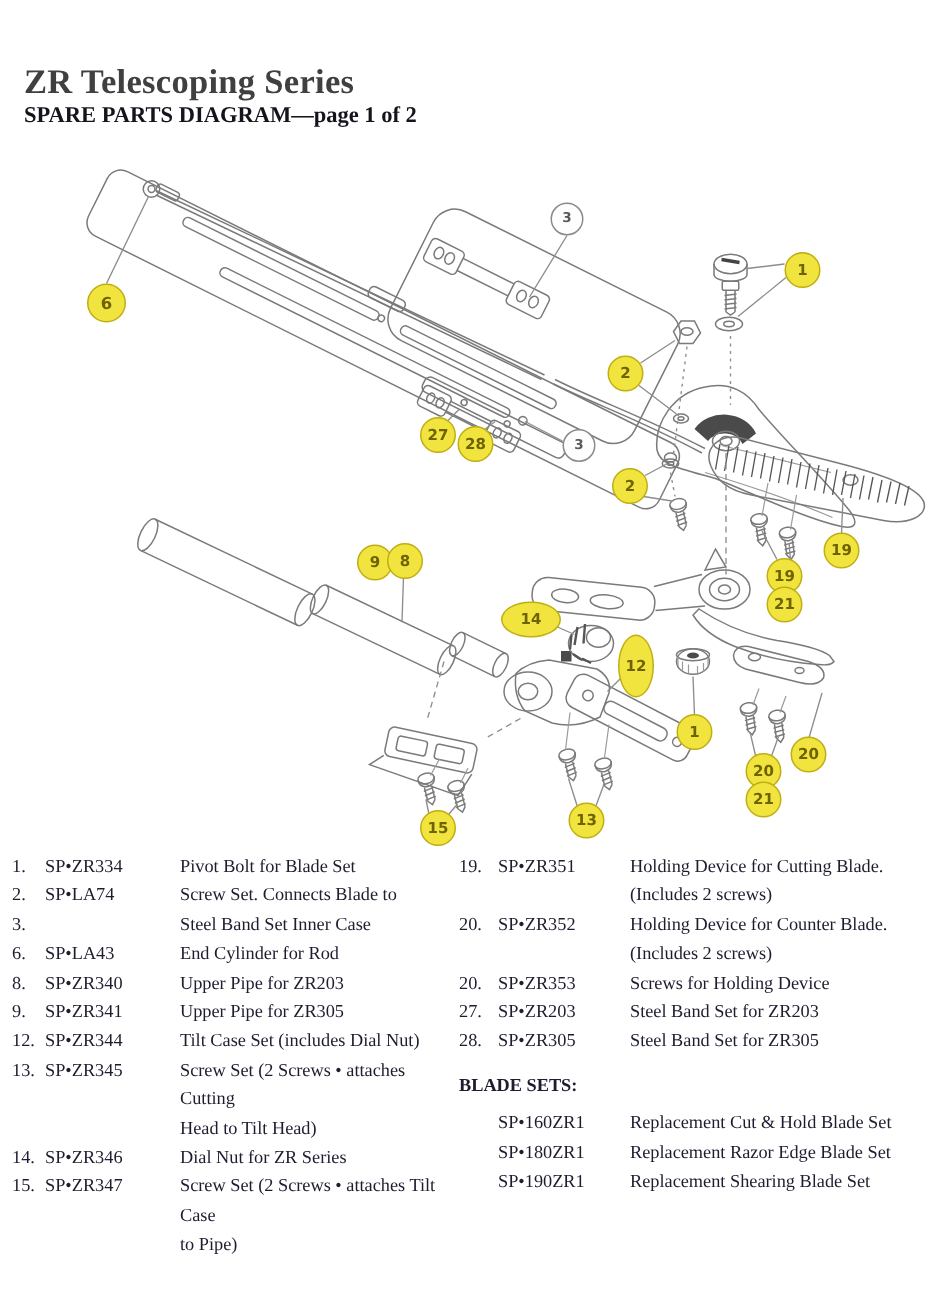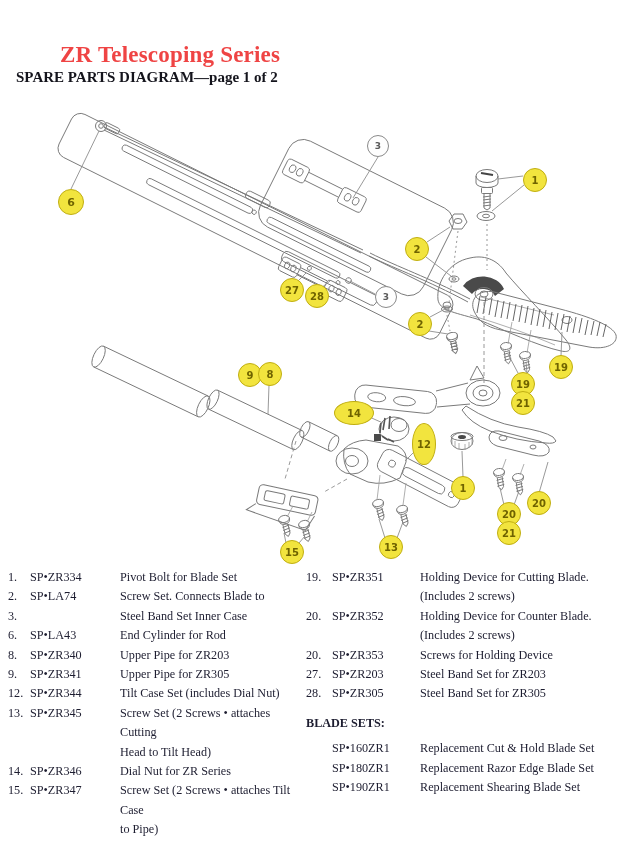--- a/index.html
+++ b/index.html
@@ -1,18 +1,18 @@
 <!DOCTYPE html>
 <html><head>
 <meta charset="utf-8">
 <style>
   html,body{margin:0;padding:0;background:#e8e8e8;}
   .page{position:relative;width:624px;height:864px;background:#ffffff;overflow:hidden;
         font-family:"Liberation Serif",serif;color:#1f1f2e;}
-  .title{position:absolute;left:16px;top:42px;font-size:23px;font-weight:bold;color:#ef4444;letter-spacing:.2px;margin-left:44px;}
+  .title{position:absolute;left:16px;top:42px;font-size:23px;font-weight:bold;color:#404040;letter-spacing:.2px;}
   .subtitle{position:absolute;left:16px;top:69px;font-size:15px;font-weight:bold;color:#14141c;text-align:right;}
   svg.diagram{position:absolute;left:0;top:0;width:624px;height:864px;}
   svg.diagram *{vector-effect:non-scaling-stroke;}
   .ln{stroke:#7a7a7a;fill:none;stroke-width:1;}
   .thin{stroke:#9a9a9a;fill:none;stroke-width:.8;}
   .leader{stroke:#8d8d8d;fill:none;stroke-width:.9;}
   .dash{stroke:#8d8d8d;fill:none;stroke-width:.9;stroke-dasharray:4 3;}
   .dot{stroke:#8d8d8d;fill:none;stroke-width:.9;stroke-dasharray:2 3;}
   .fillD{fill:#4a4a4a;stroke:none;}
   .callout{position:absolute;border-radius:50%;display:flex;align-items:center;justify-content:center;

